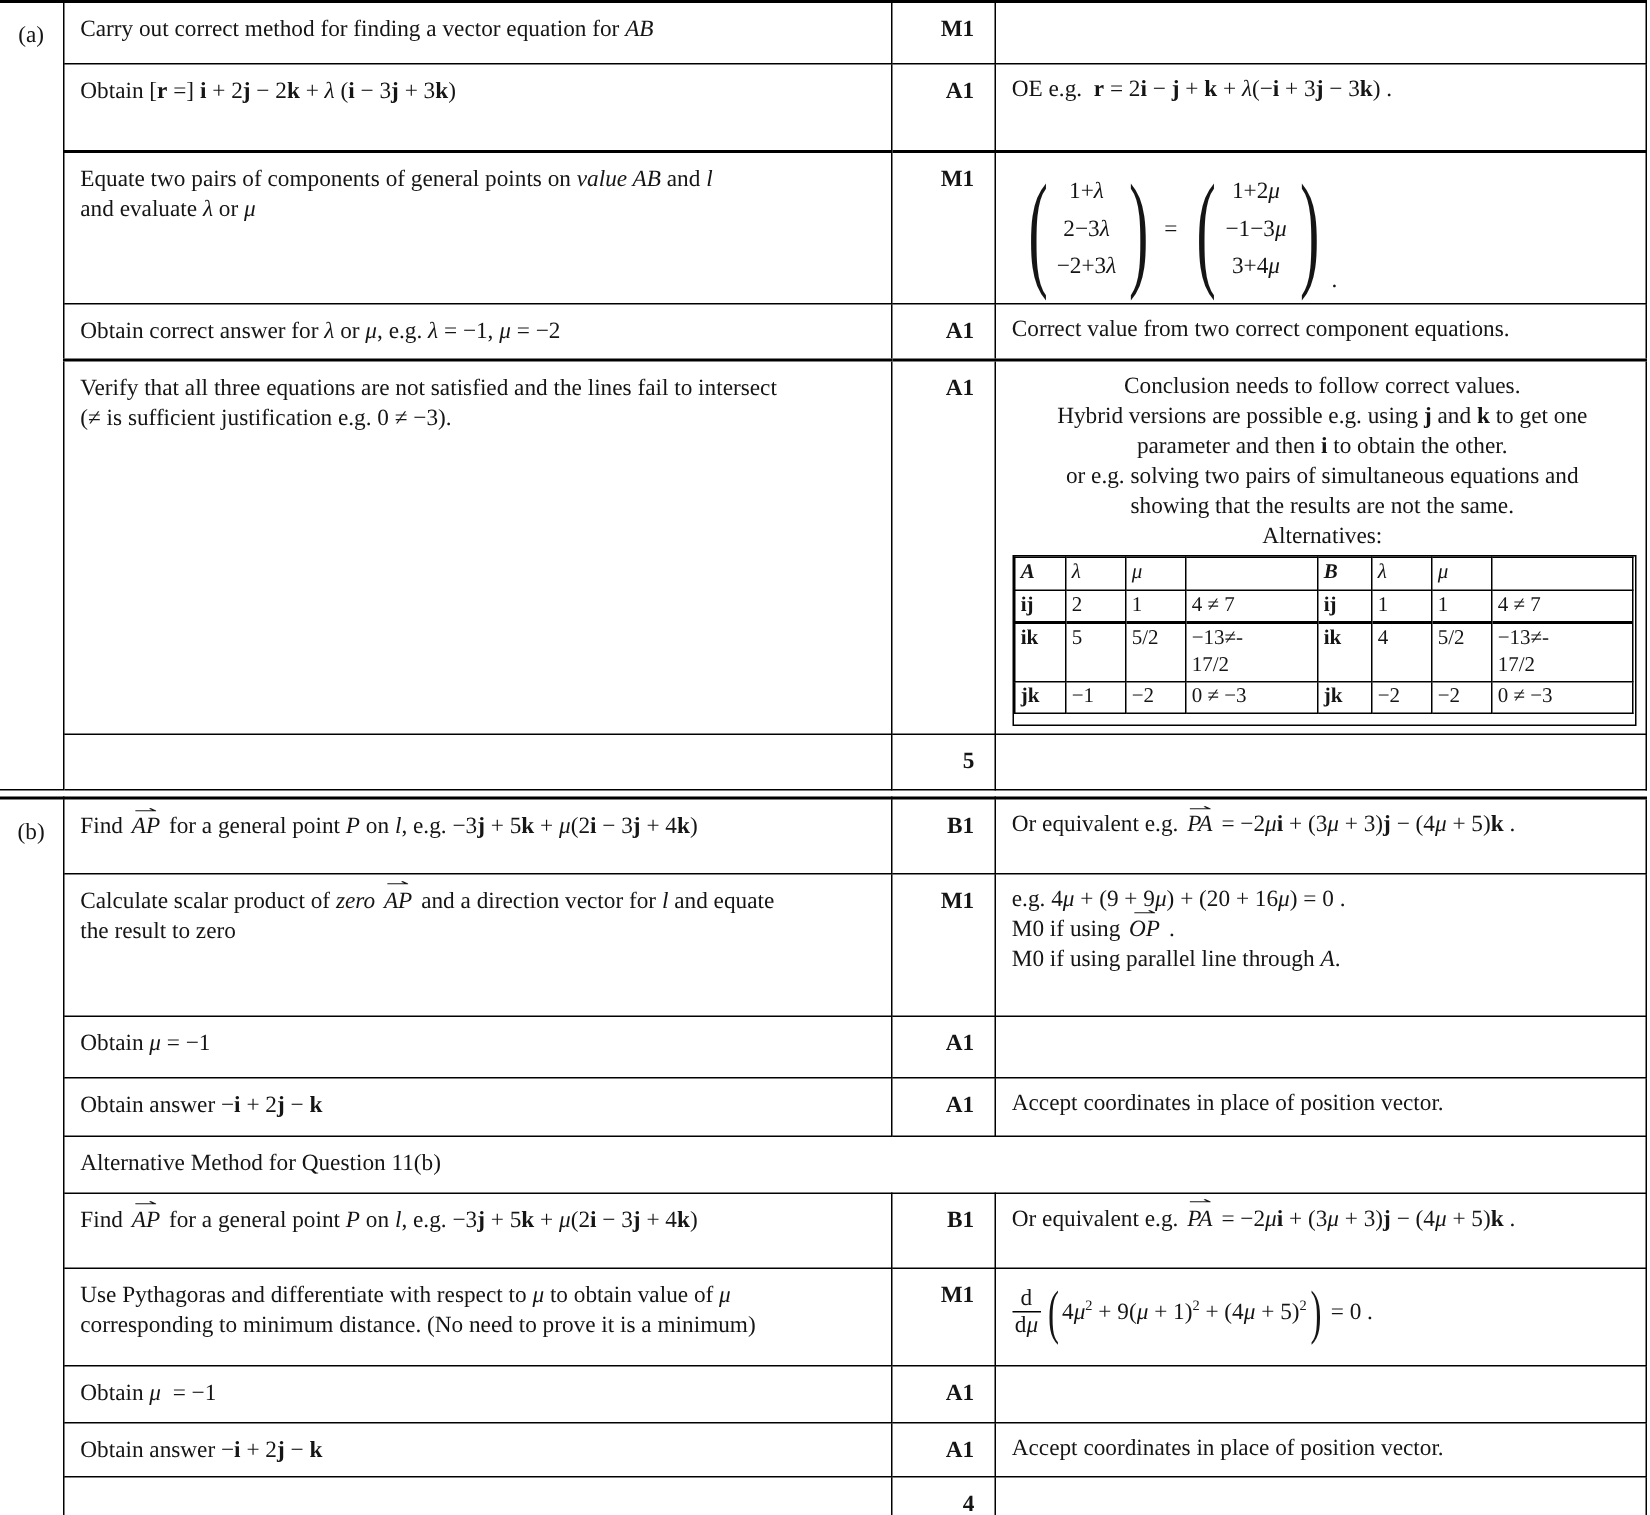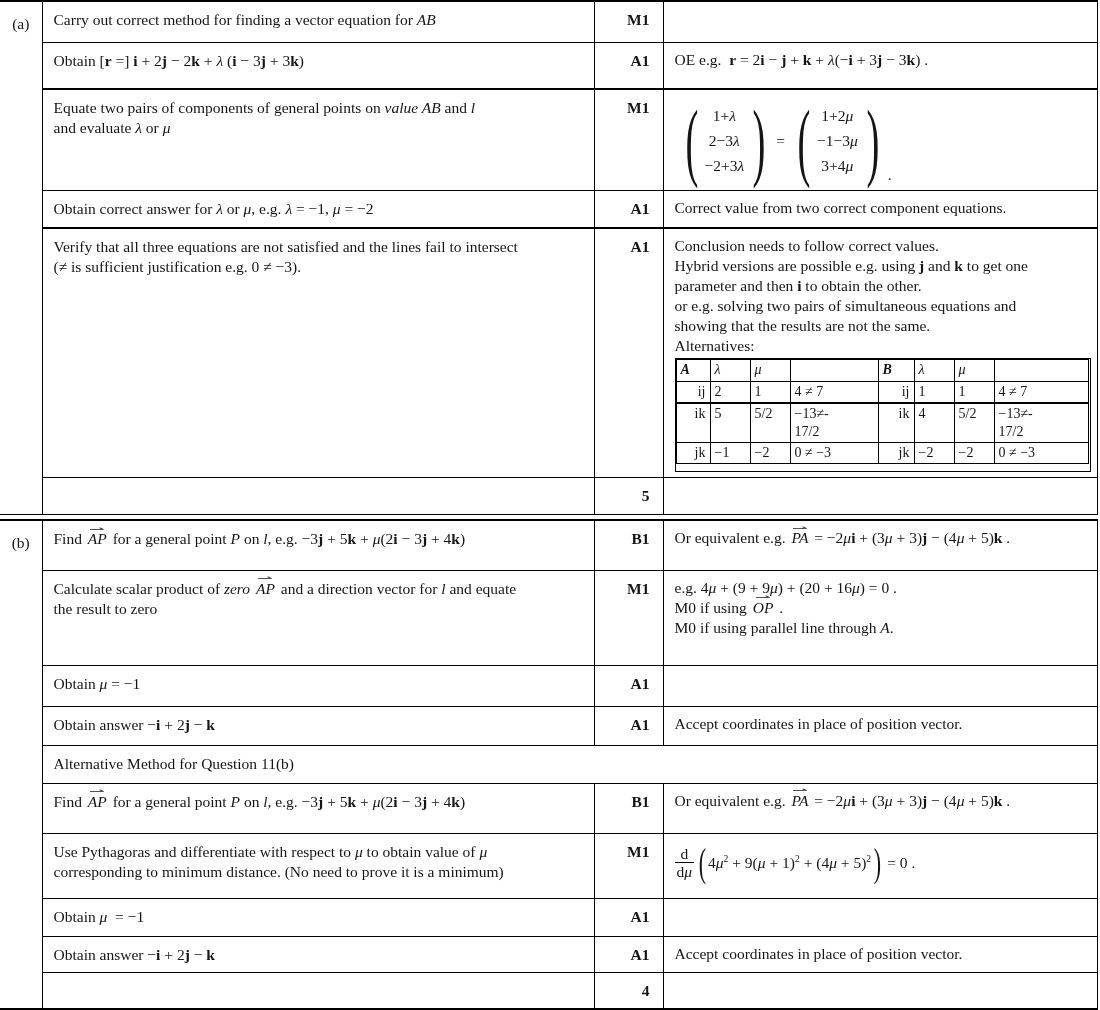--- a/index.html
+++ b/index.html
@@ -46,44 +46,44 @@
          display:inline-block;transform:scaleX(0.55);width:12px;text-align:center;
          font-weight:300;}
   sup{font-size:0.62em;}
   
   .altwrap{border:1.3px solid #000;width:414px;padding:0 0 7px 0;margin-top:2px;}
   table.alt{border-collapse:collapse;table-layout:fixed;width:412px;font-size:14px;}
   table.alt td{border:1px solid #000;padding:1px 4px;vertical-align:top;}
   table.alt tr.altbd td{border-bottom:2px solid #000;}
   table.alt td.ab{font-weight:bold;font-style:italic;}
   table.alt td.gi{font-style:italic;}
-  table.alt td.rn{font-weight:normal;text-align:right;}
+  table.alt td.rn{font-weight:bold;}
   table.alt td.res{white-space:pre-line;}
-  .gline{margin:0;}
+  .gline{margin:0;text-align:center;}
 </style>
 </head>
 <body>
 
 <div class="sheet">
 
   <table class="ms msA">
     <colgroup>
         <col class="c-part">
         <col class="c-desc">
         <col class="c-mark">
         <col class="c-guide">
       </colgroup>
     <tbody>
         <tr style="height:41px">
       <td class="plabel" rowspan="6">(a)</td>
       <td class="desc">Carry out correct method for finding a vector equation for <i>AB</i></td>
       <td class="mark">M1</td>
       <td class="guide"></td>
     </tr>
-    <tr style="height:47px">
+    <tr style="height:59px">
       <td class="desc">Obtain [<b>r</b> =] <b>i</b> + 2<b>j</b> − 2<b>k</b> + <i>λ</i> (<b>i</b> − 3<b>j</b> + 3<b>k</b>)</td>
       <td class="mark">A1</td>
       <td class="guide">OE e.g.&nbsp; <b>r</b> = 2<b>i</b> − <b>j</b> + <b>k</b> + <i>λ</i>(−<b>i</b> + 3<b>j</b> − 3<b>k</b>) .</td>
     </tr>
     <tr class="thick" style="height:99px">
       <td class="desc">Equate two pairs of components of general points on <i>value AB</i> and <i>l</i><br>and evaluate <i>λ</i> or <i>μ</i></td>
       <td class="mark">M1</td>
       <td class="guide">
         <div class="mat-eq">
           <span class="bigp">(</span>

